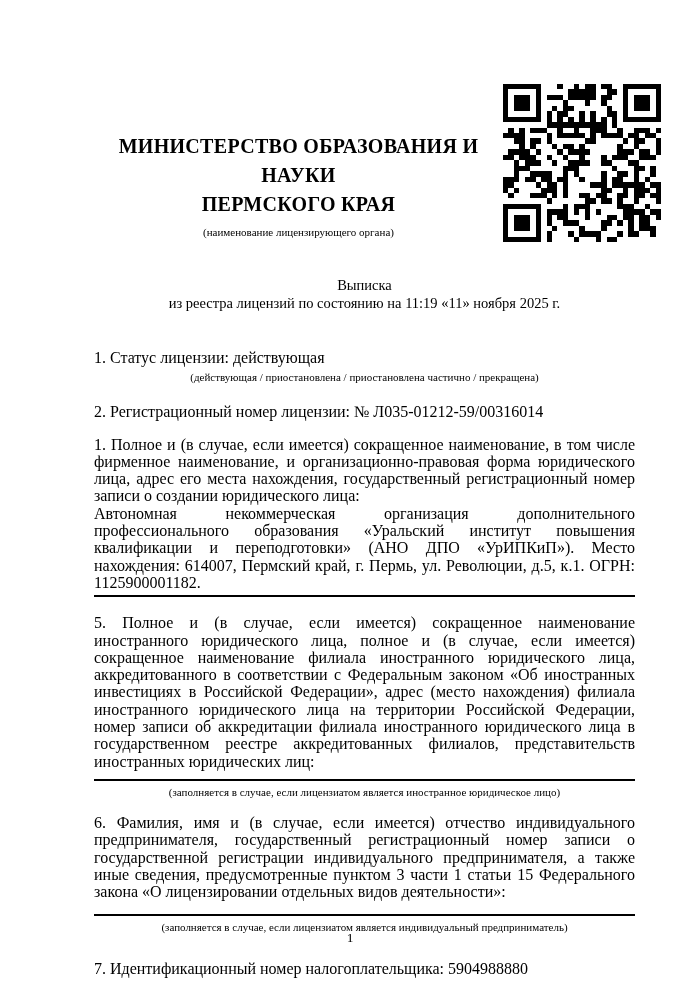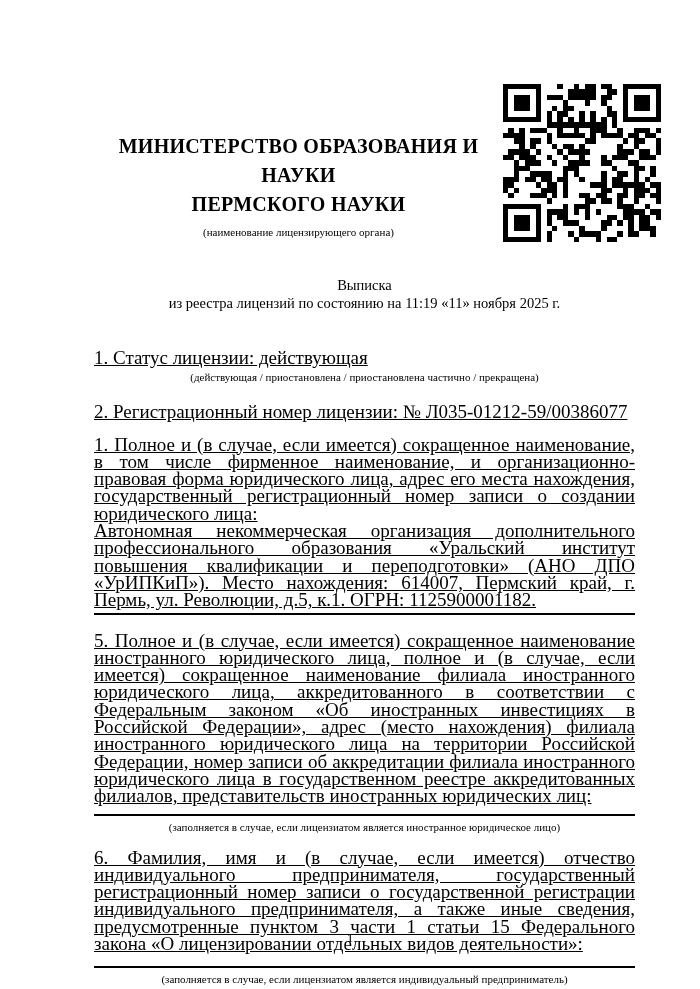--- a/index.html
+++ b/index.html
@@ -10,21 +10,21 @@
   }
   .header-row { display: flex; justify-content: space-between; align-items: flex-start; padding: 84px 39px 0 65px; }
   .ministry { width: 436px; text-align: center; padding-top: 48px; }
   .ministry-name { font-size: 20px; font-weight: bold; line-height: 29px; letter-spacing: .3px; }
   .ministry-caption { font-size: 11px; margin-top: 7px; }
   .qr { width: 158px; height: 158px; flex: 0 0 auto; }
   .qr svg { display: block; }
   .content { padding: 0 65px; }
   p { margin: 0; }
   .doc-title { margin-top: 34px; text-align: center; font-size: 14.5px; line-height: 18px; }
-  .body-text { font-size: 19px; line-height: 17.3px; text-decoration: underline; }
+  .body-text { font-size: 16px; line-height: 17.3px; }
   .just { text-align: justify; }
   .sub-caption { font-size: 11px; line-height: 13px; text-align: center; margin-top: 5px; }
   .fill-line { border-top: 2px solid #000; height: 0; }
   .item-1 { margin-top: 37px; }
   .item-2 { margin-top: 19px; }
   .item-3 { margin-top: 14px; }
   .item-4 { margin-top: 15px; }
   .item-4 .fill-line { margin-top: 4px; }
   .item-5 { margin-top: 17px; }
   .item-5 .fill-line { margin-top: 9px; }
@@ -35,21 +35,21 @@
 </style>
 </head>
 <body>
 
 <div class="page">
 
   <div class="header-row">
     <div class="ministry">
       <div class="ministry-name">
         <div>МИНИСТЕРСТВО ОБРАЗОВАНИЯ И НАУКИ</div>
-        <div>ПЕРМСКОГО НАУКИ</div>
+        <div>ПЕРМСКОГО КРАЯ</div>
       </div>
       <div class="ministry-caption">(наименование лицензирующего органа)</div>
     </div>
     <div class="qr">
         <svg viewBox="0 0 29 29" width="158" height="158" shape-rendering="crispEdges" fill="#000000">
           <rect x="0" y="0" width="1" height="1"></rect>
           <rect x="1" y="0" width="1" height="1"></rect>
           <rect x="2" y="0" width="1" height="1"></rect>
           <rect x="3" y="0" width="1" height="1"></rect>
           <rect x="4" y="0" width="1" height="1"></rect>
@@ -466,21 +466,21 @@
       <p>Выписка</p>
       <p>из реестра лицензий по состоянию на 11:19 «11» ноября 2025 г.</p>
     </div>
 
     <div class="item-1">
       <p class="body-text">1. Статус лицензии: действующая</p>
       <p class="sub-caption">(действующая / приостановлена / приостановлена частично / прекращена)</p>
     </div>
 
     <div class="item-2">
-      <p class="body-text">2. Регистрационный номер лицензии: № Л035-01212-59/00386077</p>
+      <p class="body-text">2. Регистрационный номер лицензии: № Л035-01212-59/00316014</p>
     </div>
 
 
     <div class="item-4">
       <p class="body-text just">1. Полное и (в случае, если имеется) сокращенное наименование, в том числе фирменное наименование, и организационно-правовая форма юридического лица, адрес его места нахождения, государственный регистрационный номер записи о создании юридического лица:</p>
       <p class="body-text just">Автономная некоммерческая организация дополнительного профессионального образования «Уральский институт повышения квалификации и переподготовки» (АНО ДПО «УрИПКиП»). Место нахождения: 614007, Пермский край, г. Пермь, ул. Революции, д.5, к.1. ОГРН: 1125900001182.</p>
       <div class="fill-line"></div>
     </div>
 
     <div class="item-5">

